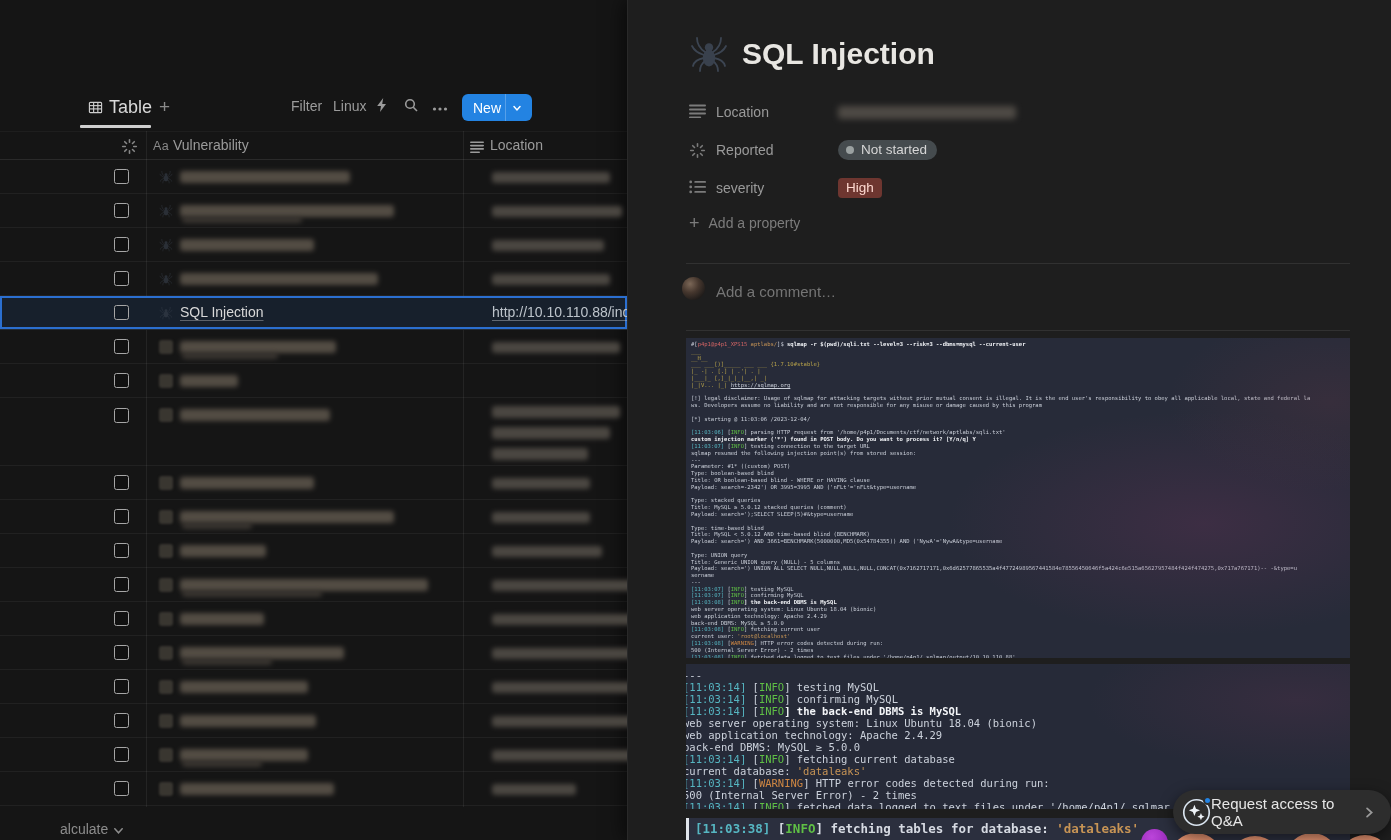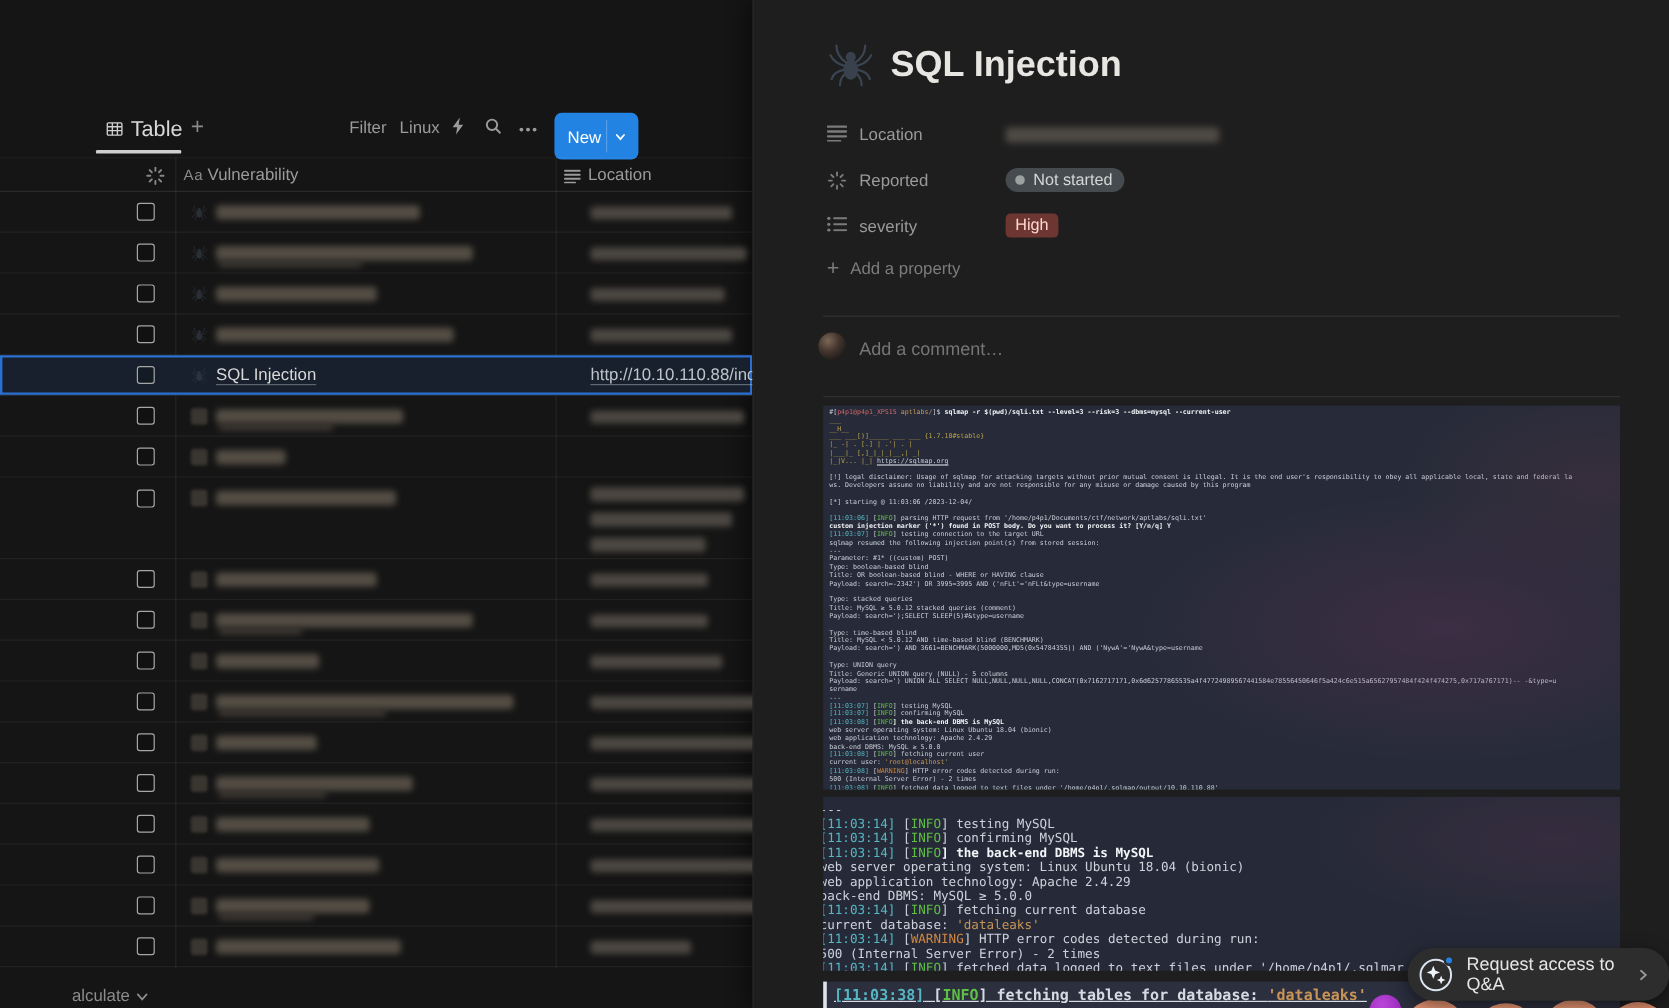--- a/index.html
+++ b/index.html
@@ -15,21 +15,21 @@
 
   .toolbar { position:absolute; left:0; top:94px; width:627px; height:28px; }
   .tab { position:absolute; left:88px; top:0; display:flex; align-items:center; gap:6px; color:#d9d9d9; font-size:18px; height:26px; }
   .tab svg { width:15px; height:15px; }
   .tab-underline { position:absolute; left:80px; top:31px; width:71px; height:2.5px; background:#cfcfcf; border-radius:1px; }
   .addview { position:absolute; left:159px; top:2px; color:#8a8a8a; font-size:19px; line-height:22px; }
   .tb-txt { position:absolute; top:4px; color:#9b9b9b; font-size:14px; cursor:default; }
   .tb-filter { left:291px; } .tb-sort { left:333px; }
   .tb-ic { position:absolute; top:3px; width:16px; height:16px; }
   .tb-bolt { left:374px; } .tb-search { left:403px; } .tb-dots { left:432px; top:6px; }
-  .new-btn { position:absolute; left:462px; top:0; width:70px; height:39px; background:#2383e2; border-radius:6px; display:flex; align-items:center; color:#fff; font-size:14px; }
+  .new-btn { position:absolute; left:462px; top:0; width:70px; height:27px; background:#2383e2; border-radius:6px; display:flex; align-items:center; color:#fff; font-size:14px; }
   .new-btn .nb-label { padding-left:11px; width:43px; }
   .new-btn .nb-sep { width:1px; height:27px; background:rgba(255,255,255,.24); }
   .new-btn svg { width:12px; height:12px; margin-left:5px; }
 
   
   .thead { position:absolute; left:0; top:131px; width:627px; height:29px; border-bottom:1px solid rgba(255,255,255,.09); border-top:1px solid rgba(255,255,255,.04); color:#9b9b9b; font-size:14px; }
   .th-status-ic { position:absolute; left:121px; top:6px; width:17px; height:17px; opacity:.85; }
   .th-aa { position:absolute; left:153px; top:7px; font-size:12.5px; color:#8a8a8a; letter-spacing:.5px; }
   .th-vuln { position:absolute; left:173px; top:5px; }
   .th-loc-ic { position:absolute; left:470px; top:8px; width:14px; height:12px; }
@@ -80,28 +80,28 @@
 
   
   .term { position:absolute; left:58px; width:664px; font-family:"DejaVu Sans Mono", monospace; overflow:hidden; }
   .term1 { top:338px; height:320px; background:#272b39; font-size:5.5px; line-height:6.8px; padding:3px 0 0 5px; color:#c9ced8; }
   .term1::after { content:''; position:absolute; inset:0; pointer-events:none;
       background:radial-gradient(ellipse 55% 50% at 78% 58%, rgba(110,52,92,.30), transparent 70%),
                  radial-gradient(ellipse 35% 40% at 97% 20%, rgba(118,58,72,.20), transparent 70%); }
   .term2 { top:664px; height:145px; background:#262a38; font-size:10.5px; line-height:12px; padding:5px 0 0 0; text-indent:-3px; color:#ccd2dc; }
   .term2::after { content:''; position:absolute; inset:0; pointer-events:none;
       background:radial-gradient(ellipse 45% 70% at 92% 25%, rgba(112,55,88,.22), transparent 70%); }
-  .term3 { top:818px; height:22px; background:#2b2f3e; font-size:12.5px; line-height:21px; font-weight:bold; border-left:3px solid #dfe4ea; padding-left:6px; color:#d6dae2;text-decoration:underline; }
+  .term3 { top:818px; height:22px; background:#2b2f3e; font-size:12.5px; line-height:21px; font-weight:bold; border-left:3px solid #dfe4ea; padding-left:6px; color:#d6dae2; }
   .tw { color:inherit; } .tts { color:#56b6c2; } .tok { color:#5fbf45; } .twr { color:#cf8743; }
   .to { color:#c79455; } .ty { color:#b8a34a; } .tr { color:#d06363; }
   .tb { color:#f3f5f8; font-weight:bold; } .tu { text-decoration:underline; }
 
   
   .pcirc { position:absolute; border-radius:50%; z-index:5; }
-  .qa-pill { position:absolute; left:545px; top:790px; height:44px; padding:0 16px 0 9px; background:#2d2d2d; border-radius:22px; display:flex; align-items:center; gap:11px; box-shadow:0 4px 14px rgba(0,0,0,.5); z-index:6; }
+  .qa-pill { position:absolute; left:545px; top:790px; height:44px; padding:0 16px 0 9px; background:#2d2d2d; border-radius:22px; display:flex; align-items:center; box-shadow:0 4px 14px rgba(0,0,0,.5); z-index:6; }
   .qa-ic { position:relative; width:29px; height:29px; }
   .qa-ic svg { width:29px; height:29px; }
   .qa-dot { position:absolute; right:-1px; top:-2px; width:9px; height:9px; border-radius:50%; background:#2383e2; border:2px solid #2d2d2d; }
   .qa-label { color:#e6e6e6; font-size:15px; }
   .qa-chev { width:13px; height:13px; margin-left:2px; }
 </style>
 </head>
 <body>
 
 <div class="screen">

